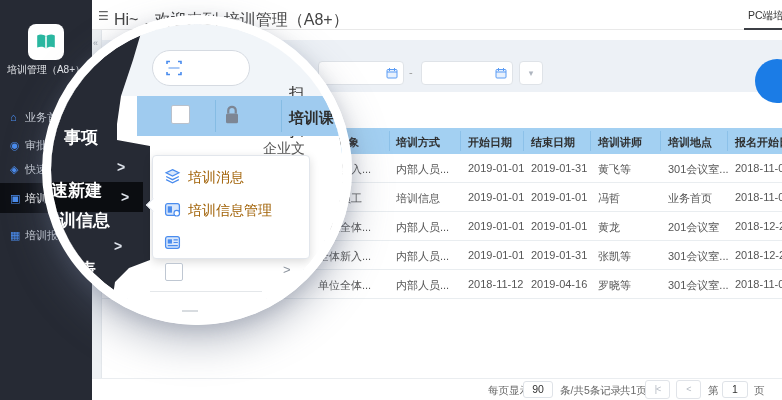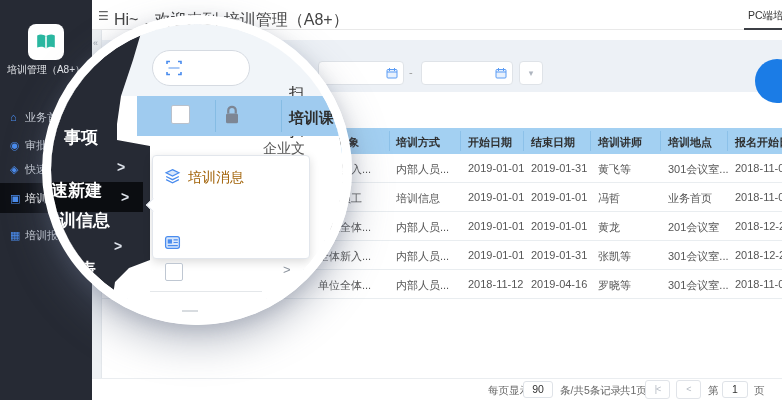--- a/index.html
+++ b/index.html
@@ -274,20 +274,30 @@
       <div class="pop-item" style="top:8px">
         <span class="pop-ic">
           <svg width="17" height="17" viewBox="0 0 16 16">
             <path d="M8 1.5 L14 4.5 L8 7.5 L2 4.5 Z" fill="#d9e7fb" stroke="#4a8cee" stroke-width="1.2"></path>
             <path d="M2 8 L8 11 L14 8" fill="none" stroke="#4a8cee" stroke-width="1.2"></path>
             <path d="M2 11 L8 14 L14 11" fill="none" stroke="#4a8cee" stroke-width="1.2"></path>
           </svg>
         </span>
         <span class="pop-lb">培训消息</span>
       </div>
+      <div class="pop-item" style="top:41px">
+        <span class="pop-ic">
+          <svg width="17" height="17" viewBox="0 0 16 16">
+            <rect x="1.5" y="2.5" width="13" height="11" rx="2" fill="#d9e7fb" stroke="#4a8cee" stroke-width="1.2"></rect>
+            <rect x="3.5" y="5" width="4" height="6" fill="#4a8cee"></rect>
+            <circle cx="12" cy="11.5" r="2.6" fill="#fff" stroke="#4a8cee" stroke-width="1.1"></circle>
+          </svg>
+        </span>
+        <span class="pop-lb">培训信息管理</span>
+      </div>
       <div class="pop-item" style="top:74px">
         <span class="pop-ic">
           <svg width="17" height="17" viewBox="0 0 16 16">
             <rect x="1.5" y="2.5" width="13" height="11" rx="2" fill="#d9e7fb" stroke="#4a8cee" stroke-width="1.2"></rect>
             <rect x="3.5" y="5" width="4" height="4" fill="#4a8cee"></rect>
             <line x1="9" y1="5.5" x2="13" y2="5.5" stroke="#4a8cee" stroke-width="1.1"></line>
             <line x1="9" y1="8" x2="13" y2="8" stroke="#4a8cee" stroke-width="1.1"></line>
             <line x1="3.5" y1="11" x2="13" y2="11" stroke="#4a8cee" stroke-width="1.1"></line>
           </svg>
         </span>

